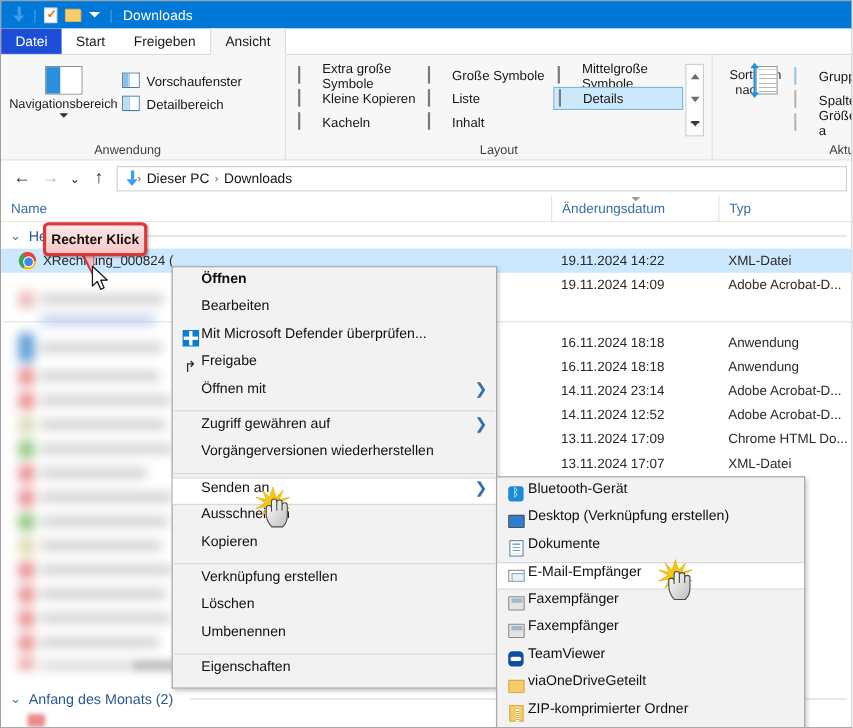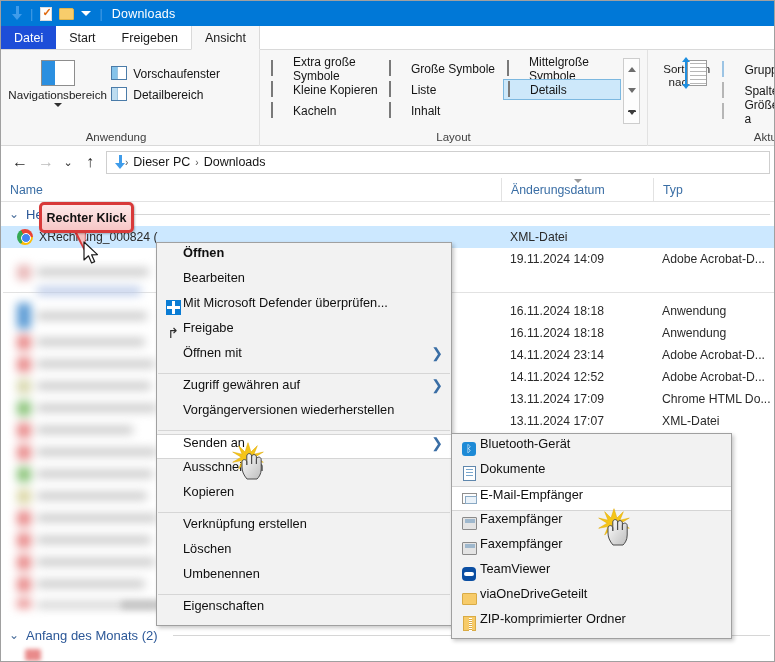--- a/index.html
+++ b/index.html
@@ -486,20 +486,21 @@
       <span class="chev">⌄</span>
       <span class="gname">He</span>
       <span class="line"></span>
     </div>
 
     <div class="frow sel">
       <span class="c-name">
         <span class="chrome-ico"></span>
         <span>XRechnung_000824 (</span>
       </span>
+      <span class="c-date">19.11.2024 14:22</span>
       <span class="c-type">XML-Datei</span>
     </div>
 
     <div class="frow">
       <span class="c-name"></span>
       <span class="c-date">19.11.2024 14:09</span>
       <span class="c-type">Adobe Acrobat-D...</span>
     </div>
 
     <div style="height:22px;"></div>
@@ -727,20 +728,26 @@
       <span class="mi-label">Eigenschaften</span>
     </div>
   </div>
 
   <div class="submenu">
     <div class="mi">
       <span class="sm-ico">
           <span class="bt-ico">ᛒ</span>
         </span>
       <span class="mi-label">Bluetooth-Gerät</span>
+    </div>
+    <div class="mi">
+      <span class="sm-ico">
+          <span class="desk-ico"></span>
+        </span>
+      <span class="mi-label">Desktop (Verknüpfung erstellen)</span>
     </div>
     <div class="mi">
       <span class="sm-ico">
           <span class="doc-ico"></span>
         </span>
       <span class="mi-label">Dokumente</span>
     </div>
     <div class="mi hl">
       <span class="sm-ico">
           <span class="mail-ico"></span>

